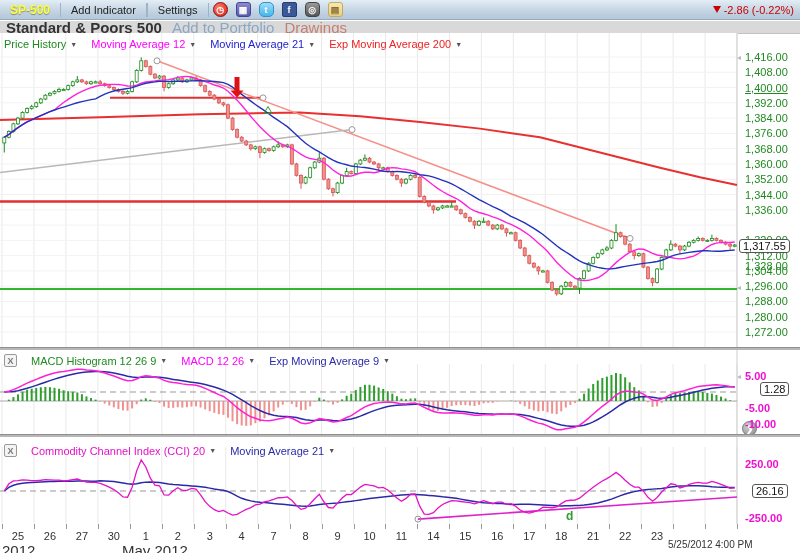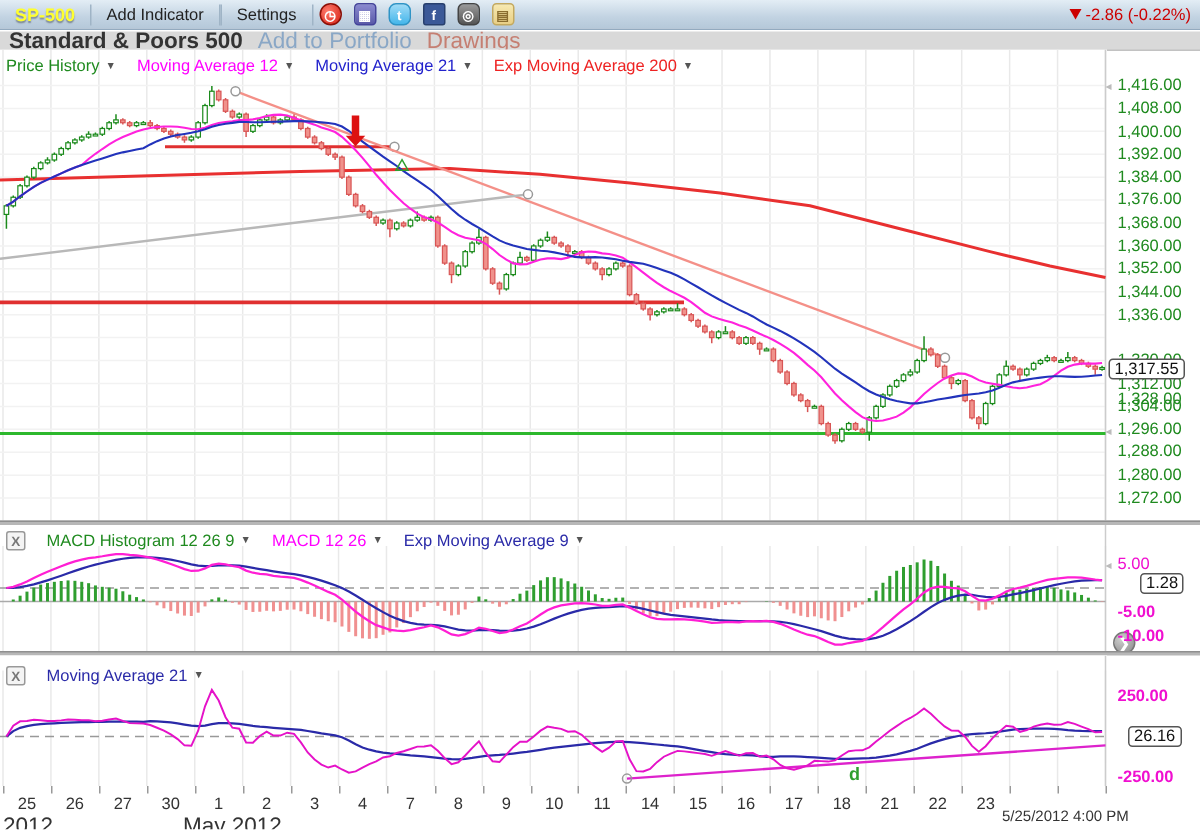--- a/index.html
+++ b/index.html
@@ -742,20 +742,24 @@
       <line x1="737" y1="0" x2="737" y2="87" stroke="#cccccc"></line>
       <line x1="0" y1="54" x2="737" y2="54" stroke="#999" stroke-dasharray="6 4"></line>
       <line x1="418" y1="82.08" x2="737" y2="59.94" stroke="#dd22cc" stroke-width="1.6"></line>
       <circle cx="418" cy="82.08" r="3" fill="none" stroke="#999"></circle>
       <polyline points="4.282608695652174,54 8.847826086956522,50.40000000000018 13.41304347826087,48.22857142857155 17.97826086956522,47.07847702957851 22.543478260869563,46.23963911452765 27.108695652173914,45.72241312641319 31.673913043478258,45.431622369504765 36.23913043478261,45.21032789437707 40.80434782608695,44.992854934232 45.3695652173913,44.763336882669286 49.93478260869565,44.583880303892904 54.5,44.46045768153186 59.065217391304344,44.354091376521396 63.63043478260869,44.32066874224445 68.19565217391305,44.265268516383536 72.76086956521739,44.163946933669585 77.32608695652173,44.0386276759874 81.89130434782608,44.01583328353798 86.45652173913042,44.072542038127196 91.02173913043478,44.131906663386104 95.58695652173913,44.19159306517331 100.15217391304347,43.826895262975505 104.71739130434783,43.89163113454507 109.28260869565217,44.18968112879373 113.84782608695652,44.616254631816254 118.41304347826086,45.22810323437737 122.9782608695652,46.026243348050635 127.54347826086956,46.81349076430911 132.10869565217394,47.12291197216203 136.67391304347828,46.67579796630358 141.23913043478262,45.735791039585656 145.80434782608697,45.12742912385161 150.3695652173913,45.03415039713637 154.93478260869566,45.274583757338604 159.5,45.50915457175239 164.06521739130434,46.19925815932499 168.6304347826087,46.93498736255002 173.19565217391306,47.48863065723854 177.7608695652174,47.82752293533258 182.32608695652175,48.219136824025895 186.8913043478261,48.60629120976411 191.45652173913044,48.895809042423295 196.02173913043478,49.174651812953286 200.58695652173913,49.64058569219855 205.1521739130435,50.33221116629546 209.71739130434784,51.131153039644474 214.2826086956522,51.938904986490655 218.84782608695653,52.642900339331966 223.41304347826087,53.26880771657666 227.97826086956522,54.49925055011261 232.54347826086956,56.60478656243639 237.1086956521739,59.19146072346145 241.67391304347825,61.32395606723003 246.23913043478262,62.81148987820885 250.80434782608697,63.88189163720528 255.3695652173913,64.7935242749229 259.9347826086957,65.23047292826678 264.5,65.55868250135892 269.0652173913044,66.04232731348024 273.6304347826087,66.59532259860849 278.19565217391306,66.94843712946196 282.7608695652174,67.29245471871323 287.32608695652175,67.6942755706006 291.89130434782606,68.23532788517335 296.45652173913044,68.73449949465073 301.0217391304348,69.10272713156407 305.5869565217391,69.19001744385427 310.1521739130435,68.90351324633968 314.7173913043478,68.2893973289994 319.2826086956522,67.52068277932739 323.8478260869565,66.98577267564197 328.4130434782609,66.62549859492383 332.9782608695652,66.32776920631844 337.54347826086956,65.91295335063813 342.10869565217394,65.37434544797053 346.67391304347825,64.75075097578261 351.2391304347826,64.25433626530418 355.80434782608694,63.62636608603779 360.3695652173913,62.9178451244638 364.9347826086956,62.13565575546166 369.5,61.46200921739009 374.0652173913044,60.899672045744296 378.6304347826087,60.43249548858583 383.19565217391306,59.98336821815475 387.7608695652174,59.47725155759777 392.32608695652175,58.934748143499924 396.89130434782606,58.388986165878535 401.45652173913044,58.05747096698098 406.0217391304348,57.80741365202024 410.5869565217391,57.591468663933135 415.1521739130435,57.580403528387066 419.7173913043478,57.79057310865644 424.2826086956522,58.10401562744086 428.8478260869565,58.4034764620993 433.4130434782609,58.86022887704292 437.9782608695652,59.336911484275824 442.54347826086956,59.811592789313345 447.10869565217394,60.18442565626657 451.67391304347825,60.64206369455461 456.2391304347826,61.29931787714641 460.80434782608694,62.11401678314445 465.3695652173913,62.91641938497696 469.9347826086956,63.714626434867064 474.5,64.48086530256155 479.0652173913043,65.18668280877502 483.6304347826087,65.69992587886985 488.19565217391306,66.09057730644417 492.7608695652174,66.36533096400589 497.32608695652175,66.4083830026351 501.89130434782606,66.58009483585695 506.45652173913044,67.06371622417373 511.02173913043475,67.52706773878904 515.5869565217391,67.52911324789771 520.1521739130434,67.33241720362638 524.7173913043478,67.23081541644926 529.2826086956521,67.25551562942167 533.8478260869565,67.43694470238835 538.4130434782608,67.71352132243251 542.9782608695651,67.94490348877886 547.5434782608695,68.27044741524097 552.1086956521739,68.59503428657798 556.6739130434783,68.85321154083456 561.2391304347825,68.92931286639164 565.8043478260869,68.84234381669322 570.3695652173913,68.66879668137636 574.9347826086956,68.56893821519918 579.4999999999999,68.45011630703173 584.0652173913043,68.07610614331885 588.6304347826086,67.46419681925364 593.195652173913,66.75205101548995 597.7608695652174,65.89617150340406 602.3260869565216,64.7808533085404 606.891304347826,63.58752619295815 611.4565217391304,62.139746639003846 616.0217391304348,60.349112649725264 620.586956521739,58.616648708975625 625.1521739130434,57.04781613829209 629.7173913043478,55.73203963960504 634.2826086956521,54.62805177893503 638.8478260869565,53.67332712752416 643.4130434782608,52.896366163518586 647.9782608695651,52.39993103808408 652.5434782608695,52.126063428656146 657.1086956521739,51.83267100572054 661.6739130434781,51.41322804899395 666.2391304347825,50.8174524592497 670.8043478260869,50.03646284938083 675.3695652173913,49.38465084228824 679.9347826086956,49.07703785952133 684.4999999999999,48.87919196389095 689.0652173913043,48.74566520713246 693.6304347826086,48.70436024734348 698.195652173913,48.767850829104795 702.7608695652174,48.981067487483685 707.3260869565216,49.327076392843175 711.891304347826,49.75542913334822 716.4565217391304,50.077882462667105 721.0217391304348,50.274432871803405 725.586956521739,50.36148085096539 730.1521739130434,50.41553297330198 734.7173913043478,50.452229955067665" fill="none" stroke="#2a2aa8" stroke-width="1.5"></polyline>
       <polyline points="4.282608695652174,54 8.847826086956522,46.80000000000037 13.41304347826087,43.88571428571427 17.97826086956522,43.62819383259938 22.543478260869563,42.8842874543242 27.108695652173914,43.1362831858409 31.673913043478258,43.68687782805424 36.23913043478261,43.66126656848324 40.80434782608695,43.25307125307138 45.3695652173913,42.69767441860485 49.93478260869565,42.78931451612912 54.5,43.10280883556028 59.065217391304344,43.07769571639584 63.63043478260869,43.88617449664423 68.19565217391305,43.48966535433072 72.76086956521739,42.64412319296034 77.32608695652173,42.033519553072416 81.89130434782608,43.62832861189786 86.45652173913042,45.09329962073298 91.02173913043478,45.25983454330546 95.58695652173913,45.38532110091732 100.15217391304347,46.34134615384618 104.71739130434783,48.159453302961296 109.28260869565217,50.14476416493609 113.84782608695652,52.586237396072455 118.41304347826086,55.733108108107565 122.9782608695652,59.897225572979515 127.54347826086956,60.21907356948206 132.10869565217394,50.15911193339467 136.67391304347828,33.863677130043826 141.23913043478262,22.957528957528584 145.80434782608697,30.013714285714176 150.3695652173913,41.1439555745402 154.93478260869566,48.12679628064271 159.5,48.812161599333834 164.06521739130434,57.981840693355224 168.6304347826087,58.094436460685955 173.19565217391306,53.66002874153131 177.7608695652174,50.74506645187273 182.32608695652175,53.31719128329261 186.8913043478261,53.39007664380805 191.45652173913044,51.46519558676014 196.02173913043478,52.197044334976 200.58695652173913,57.944064767111804 205.1521739130435,64.66889912097122 209.71739130434784,69.36401673640181 214.2826086956522,72.69589899187734 218.84782608695653,74.68112798264701 223.41304347826087,73.3631284916207 227.97826086956522,75.9984114376497 232.54347826086956,78.07993338884302 237.1086956521739,77.27768633905487 241.67391304347825,74.79611650485433 246.23913043478262,72.38216560509552 250.80434782608697,70.6052332195677 255.3695652173913,67.95644699140401 259.9347826086957,67.15776241357638 264.5,64.98683749562093 269.0652173913044,63.81656979607922 273.6304347826087,62.3579674395659 278.19565217391306,60.73259643121551 282.7608695652174,60.61444601808466 287.32608695652175,59.90343347639475 291.89130434782606,63.5591429410038 296.45652173913044,68.42666856613711 301.0217391304348,72.40167949615113 305.5869565217391,71.19711329449602 310.1521739130435,66.67931084407098 314.7173913043478,61.78469371850133 319.2826086956522,57.22012294850841 323.8478260869565,64.76529926025573 328.4130434782609,70.51417769376215 332.9782608695652,71.02536917834169 337.54347826086956,66.08498353556803 342.10869565217394,61.07139964907569 346.67391304347825,57.509749303621405 351.2391304347826,57.531738071357005 355.80434782608694,53.97038864898214 360.3695652173913,50.107897302567224 364.9347826086956,47.39059304703433 369.5,48.21139014006275 374.0652173913044,48.923515826653926 378.6304347826087,50.80373831775685 383.19565217391306,50.471760797342135 387.7608695652174,52.93069306930709 392.32608695652175,57.03409687008244 396.89130434782606,60.94067796610193 401.45652173913044,64.23529411764738 406.0217391304348,61.42810722989529 410.5869565217391,57.24984896867224 415.1521739130435,56.98775510204103 419.7173913043478,69.17886044591245 424.2826086956522,77.09647058823496 428.8478260869565,77.314046706169 433.4130434782609,75.67678424938401 437.9782608695652,71.08173440096664 442.54347826086956,67.47805670940937 447.10869565217394,65.36122827737478 451.67391304347825,63.58078745303096 456.2391304347826,63.91023513699501 460.80434782608694,64.49927007299314 465.3695652173913,65.06184477854566 469.9347826086956,65.68586387434594 474.5,66.89475453934115 479.0652173913043,65.29392842782491 483.6304347826087,63.70879754129862 488.19565217391306,65.23777684914339 492.7608695652174,66.71050477489793 497.32608695652175,65.13938692886073 501.89130434782606,65.03405572755419 506.45652173913044,67.40589812332438 511.02173913043475,66.71813690896278 515.5869565217391,69.22181613719448 520.1521739130434,72.96585365853687 524.7173913043478,75.18040917544961 529.2826086956521,76.19548872180442 533.8478260869565,74.89174493326682 538.4130434782608,73.2861657303369 542.9782608695651,70.2202537706483 547.5434782608695,70.417209908735 552.1086956521739,70.72655943507257 556.6739130434783,69.92099241238105 561.2391304347825,66.65997261524431 565.8043478260869,63.85951383067905 570.3695652173913,63.250264697687314 574.9347826086956,63.196900638104076 579.4999999999999,61.21353746978234 584.0652173913043,57.38356341117269 588.6304347826086,53.860408969528606 593.195652173913,50.18432504982315 597.7608695652174,47.0605859737505 602.3260869565216,43.98421603118757 606.891304347826,41.658267481735464 611.4565217391304,38.818445504154234 616.0217391304348,35.362539883686665 620.586956521739,38.79866641970711 625.1521739130434,43.250004737450276 629.7173913043478,47.260438460838664 634.2826086956521,50.102420656266744 638.8478260869565,50.17103609102005 643.4130434782608,54.10102966461788 647.9782608695651,60.30142180094783 652.5434782608695,64.16977261439459 657.1086956521739,60.49873173359666 661.6739130434781,55.05121173942058 666.2391304347825,50.73897731305809 670.8043478260869,46.79611883085786 675.3695652173913,47.52548532083781 679.9347826086956,50.92369077306766 684.4999999999999,49.70564516129072 689.0652173913043,47.38026315789476 693.6304347826086,46.19318181818187 698.195652173913,45.317518248175155 702.7608695652174,46.135817307692236 707.3260869565216,46.08463251670344 711.891304347826,44.357947434292676 716.4565217391304,45.57018633540375 721.0217391304348,47.377563329312494 725.586956521739,49.08844602324044 730.1521739130434,51.237515225335066 734.7173913043478,50.941672708099354" fill="none" stroke="#e512c8" stroke-width="1.3"></polyline>
     </svg>
   <div class="legend" style="left:4px; top:444px;">
     <div class="xbtn">X</div>
     <div class="leg-item">
+      <span style="color: rgb(229, 18, 200);">Commodity Channel Index (CCI) 20</span>
+        <span class="caret">▼</span>
+    </div>
+    <div class="leg-item">
       <span style="color: rgb(42, 42, 168);">Moving Average 21</span>
         <span class="caret">▼</span>
     </div>
   </div>
   <div class="badge" style="left:752px; top:484px;">26.16</div>
   <div class="annot-d" style="left: 566px; top: 509px; color: rgb(46, 158, 46);">d</div>
 
   <div id="xaxis">
       <div class="xtick" style="left: 2px;"></div>
       <div class="xtick" style="left: 33.9565px;"></div>
@@ -802,35 +806,35 @@
       <div class="xlab" style="left: 578.196px;">21</div>
       <div class="xlab" style="left: 610.152px;">22</div>
       <div class="xlab" style="left: 642.109px;">23</div>
       <div class="month" style="left: 2px;">2012</div>
       <div class="month" style="left: 122px;">May 2012</div>
     </div>
   <div class="stamp" style="left:668px">5/25/2012 4:00 PM</div>
 
 <div class="ytick main" style="top: 51px;">1,416.00</div>
     <div class="ytick main" style="top: 66.28px;">1,408.00</div>
-    <div class="ytick main" style="top: 81.56px;">1,400.00</div>
+    <div class="ytick main" style="top: 81.56px; text-decoration: underline;">1,400.00</div>
     <div class="ytick main" style="top: 96.84px;">1,392.00</div>
     <div class="ytick main" style="top: 112.12px;">1,384.00</div>
     <div class="ytick main" style="top: 127.4px;">1,376.00</div>
     <div class="ytick main" style="top: 142.68px;">1,368.00</div>
     <div class="ytick main" style="top: 157.96px;">1,360.00</div>
     <div class="ytick main" style="top: 173.24px;">1,352.00</div>
     <div class="ytick main" style="top: 188.52px;">1,344.00</div>
     <div class="ytick main" style="top: 203.8px;">1,336.00</div>
     <div class="ytick main" style="top: 236px; margin-top: 24px;">1,328.00</div>
     <div class="ytick main" style="top: 234.36px;">1,320.00</div>
     <div class="ytick main" style="top: 249.64px;">1,312.00</div>
     <div class="ytick main" style="top: 264.92px;">1,304.00</div>
     <div class="ytick main" style="top: 280.2px;">1,296.00</div>
     <div class="ytick main" style="top: 295.48px;">1,288.00</div>
     <div class="ytick main" style="top: 310.76px;">1,280.00</div>
     <div class="ytick main" style="top: 326.04px;">1,272.00</div>
-    <div class="ytick mag" style="top: 370px; font-weight: normal;">5.00</div>
+    <div class="ytick mag" style="top: 370px; font-weight: bold;">5.00</div>
     <div class="ytick mag" style="top: 402px; font-weight: bold;">-5.00</div>
     <div class="ytick mag" style="top: 418px; font-weight: bold;">-10.00</div>
     <div class="ytick mag" style="top: 458px; font-weight: bold;">250.00</div>
     <div class="ytick mag" style="top: 512px; font-weight: bold;">-250.00</div>
   </div>
 
 </body></html>

